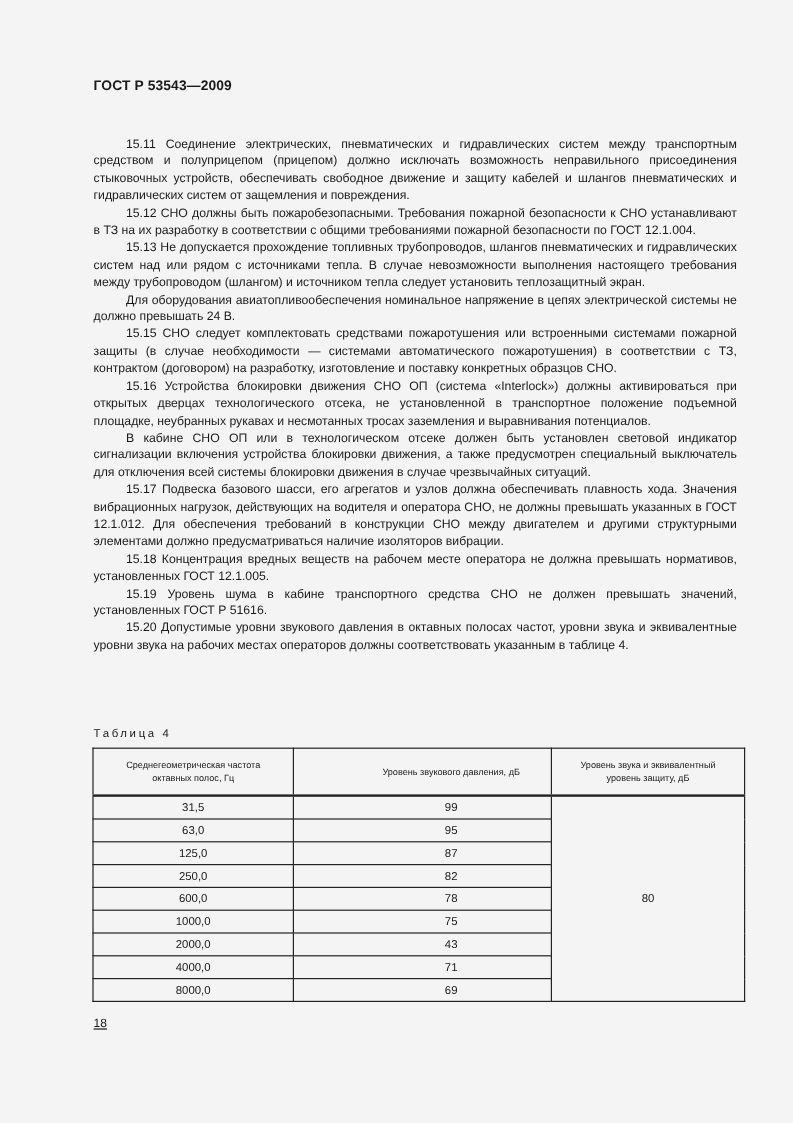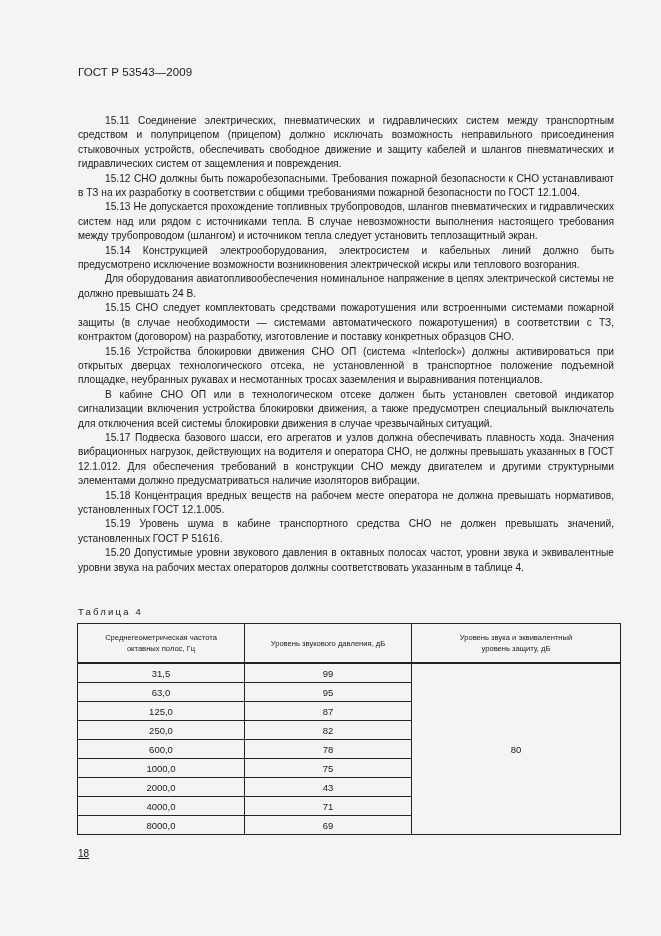--- a/index.html
+++ b/index.html
@@ -6,21 +6,21 @@
   body {
     width: 661px; height: 936px;
     background: #f4f4f4;
     font-family: "Liberation Sans", sans-serif;
     color: #1a1a1a;
     position: relative;
     overflow: hidden;
   }
   .header {
     position: absolute; left: 78px; top: 66px;
-    font-weight: normal; font-size: 11.5px; letter-spacing: 0.1px;
+    font-weight: bold; font-size: 11.5px; letter-spacing: 0.1px;
   }
   .body-text {
     position: absolute; left: 78px; top: 97px; width: 536px;
     font-size: 10.2px; line-height: 14.4px;
     text-align: justify;
     margin-top: 17px;
   }
   .body-text p { margin: 0; text-indent: 27px; }
   .table-caption {
     position: absolute; left: 78px; top: 606px;
@@ -37,38 +37,37 @@
     text-align: center;
     padding: 0;
   }
   table.t4 th {
     font-weight: normal; font-size: 7.6px; line-height: 11px;
     height: 38px;
     border-bottom: 2px solid #222;
   }
   table.t4 td { height: 18px; }
   table.t4 th.c1, table.t4 td.c1 { width: 166px; }
-  table.t4 th.c2, table.t4 td.c2 { width: 166px; }
+  table.t4 th.c2, table.t4 td.c2 { width: 166px; padding-left: 48px; }
   table.t4 th .hdr { display: inline-block; width: 140px; }
   .page-number {
     position: absolute; left: 78px; top: 848px;
     font-size: 10px;
     text-decoration: underline;
   }
 </style>
 </head>
 <body>
 
 <div class="header">ГОСТ Р 53543—2009</div>
 
 <div class="body-text">
   <p>15.11  Соединение электрических, пневматических и гидравлических систем между транспортным средством и полуприцепом (прицепом) должно исключать возможность неправильного присоединения стыковочных устройств, обеспечивать свободное движение и защиту кабелей и шлангов пневматических и гидравлических систем от защемления и повреждения.</p>
   <p>15.12  СНО должны быть пожаробезопасными. Требования пожарной безопасности к СНО устанавливают в ТЗ на их разработку в соответствии с общими требованиями пожарной безопасности по ГОСТ 12.1.004.</p>
   <p>15.13  Не допускается прохождение топливных трубопроводов, шлангов пневматических и гидравлических систем над или рядом с источниками тепла. В случае невозможности выполнения настоящего требования между трубопроводом (шлангом) и источником тепла следует установить теплозащитный экран.</p>
-  <p>15.14  Конструкцией электрооборудования, электросистем и кабельных линий должно быть предусмотрено исключение возможности возникновения электрической искры или теплового возгорания.</p>
   <p>Для оборудования авиатопливообеспечения номинальное напряжение в цепях электрической системы не должно превышать 24 В.</p>
   <p>15.15  СНО следует комплектовать средствами пожаротушения или встроенными системами пожарной защиты (в случае необходимости — системами автоматического пожаротушения) в соответствии с ТЗ, контрактом (договором) на разработку, изготовление и поставку конкретных образцов СНО.</p>
   <p>15.16  Устройства блокировки движения СНО ОП (система «Interlock») должны активироваться при открытых дверцах технологического отсека, не установленной в транспортное положение подъемной площадке, неубранных рукавах и несмотанных тросах заземления и выравнивания потенциалов.</p>
   <p>В кабине СНО ОП или в технологическом отсеке должен быть установлен световой индикатор сигнализации включения устройства блокировки движения, а также предусмотрен специальный выключатель для отключения всей системы блокировки движения в случае чрезвычайных ситуаций.</p>
   <p>15.17  Подвеска базового шасси, его агрегатов и узлов должна обеспечивать плавность хода. Значения вибрационных нагрузок, действующих на водителя и оператора СНО, не должны превышать указанных в ГОСТ 12.1.012. Для обеспечения требований в конструкции СНО между двигателем и другими структурными элементами должно предусматриваться наличие изоляторов вибрации.</p>
   <p>15.18  Концентрация вредных веществ на рабочем месте оператора не должна превышать нормативов, установленных ГОСТ 12.1.005.</p>
   <p>15.19  Уровень шума в кабине транспортного средства СНО не должен превышать значений, установленных ГОСТ Р 51616.</p>
   <p>15.20  Допустимые уровни звукового давления в октавных полосах частот, уровни звука и эквивалентные уровни звука на рабочих местах операторов должны соответствовать указанным в таблице 4.</p>
 </div>
 

